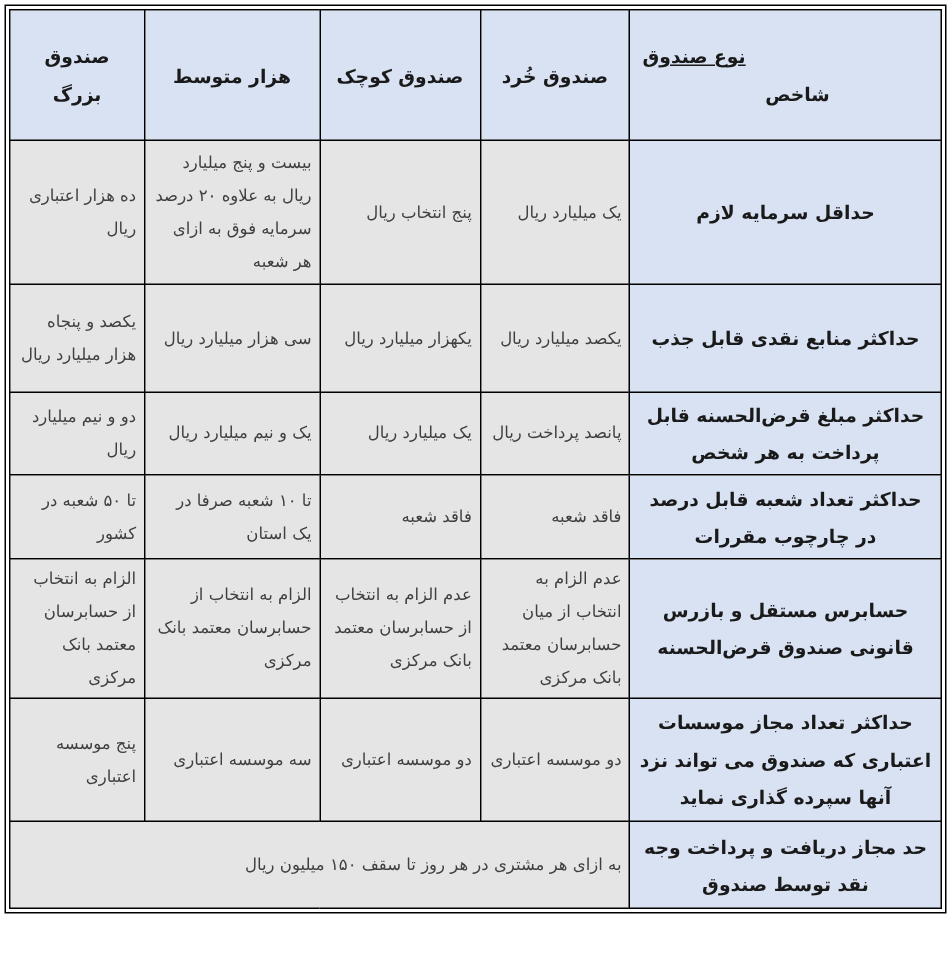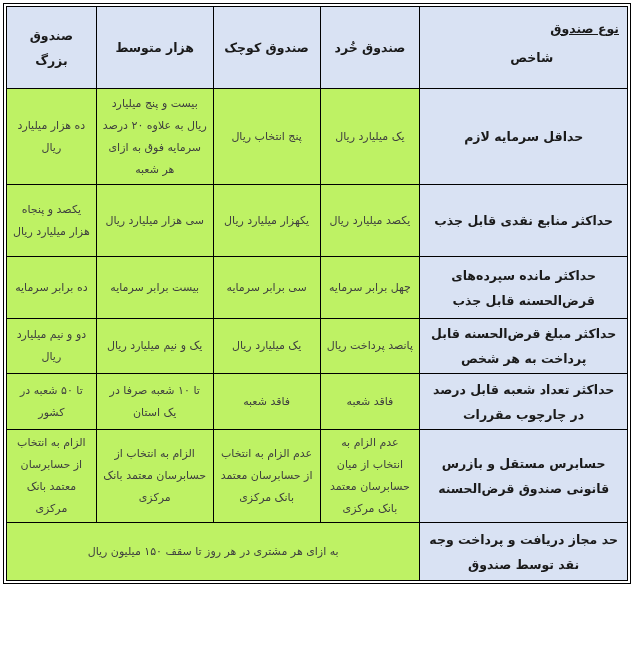--- a/index.html
+++ b/index.html
@@ -30,37 +30,38 @@
     overflow: hidden;
   }
   th.colhead, td.rowhead, th.corner {
     background: #d9e2f3;
     font-weight: bold;
     color: #1a1a1a;
     font-size: 12.5px;
     line-height: 2;
   }
   td.val {
-    background: #bef264;
+    background: #e5e5e5;
     color: #3f3f3f;
     font-size: 11px;
     font-weight: normal;
     line-height: 2;
+    text-align: right;
   }
   th.corner {
     padding: 4px 8px;
   }
   .corner-inner {
     display: flex;
     flex-direction: column;
     justify-content: space-between;
     height: 100%;
     min-height: 72px;
   }
-  .corner-top { text-align: right; margin-top: 4px; text-decoration: underline; }
+  .corner-top { text-align: left; margin-top: 14px; text-decoration: underline; }
   .corner-bottom { text-align: center; margin-bottom: 14px; transform: translateX(8px); }
   
   tr.hrow   { height: 82px; }
   tr.r0 { height: 96px; }
   tr.r1 { height: 72px; }
   tr.r2 { height: 62px; }
   tr.r3 { height: 52px; }
   tr.r4 { height: 56px; }
   tr.r5 { height: 76px; }
   tr.r6 { height: 82px; }
@@ -91,38 +92,31 @@
       <th class="colhead">صندوق کوچک</th>
       <th class="colhead">هزار متوسط</th>
       <th class="colhead">صندوق بزرگ</th>
     </tr>
 
     <tr class="r0">
       <td class="rowhead">حداقل سرمایه لازم</td>
       <td class="val">یک میلیارد ریال</td>
       <td class="val">پنج انتخاب ریال</td>
       <td class="val">بیست و پنج میلیارد ریال  به علاوه ۲۰ درصد سرمایه فوق به ازای هر شعبه</td>
-      <td class="val">ده هزار میلیارد ریال</td>
+      <td class="val">ده هزار اعتباری ریال</td>
     </tr>
 
     <tr class="r1">
       <td class="rowhead">حداکثر منابع نقدی قابل جذب</td>
       <td class="val">یکصد میلیارد ریال</td>
       <td class="val">یکهزار میلیارد ریال</td>
       <td class="val">سی هزار میلیارد ریال</td>
       <td class="val">یکصد و پنجاه هزار میلیارد ریال</td>
     </tr>
 
-    <tr class="r2">
-      <td class="rowhead">حداکثر مانده سپرده‌های قرض‌الحسنه قابل جذب</td>
-      <td class="val">چهل برابر سرمایه</td>
-      <td class="val">سی برابر سرمایه</td>
-      <td class="val">بیست برابر سرمایه</td>
-      <td class="val">ده برابر سرمایه</td>
-    </tr>
 
     <tr class="r3">
       <td class="rowhead">حداکثر مبلغ قرض‌الحسنه قابل پرداخت به هر شخص</td>
       <td class="val">پانصد پرداخت ریال</td>
       <td class="val">یک میلیارد ریال</td>
       <td class="val">یک و نیم میلیارد ریال</td>
       <td class="val">دو و نیم میلیارد ریال</td>
     </tr>
 
     <tr class="r4">
@@ -134,20 +128,27 @@
     </tr>
 
     <tr class="r5">
       <td class="rowhead">حسابرس مستقل و بازرس قانونی صندوق قرض‌الحسنه</td>
       <td class="val">عدم الزام به انتخاب از میان حسابرسان معتمد بانک مرکزی</td>
       <td class="val">عدم الزام به انتخاب از حسابرسان معتمد بانک مرکزی</td>
       <td class="val">الزام به انتخاب از حسابرسان معتمد بانک مرکزی</td>
       <td class="val">الزام به انتخاب از حسابرسان معتمد بانک مرکزی</td>
     </tr>
 
+    <tr class="r6">
+      <td class="rowhead">حداکثر تعداد مجاز موسسات اعتباری که صندوق می تواند نزد آنها سپرده گذاری نماید</td>
+      <td class="val">دو موسسه اعتباری</td>
+      <td class="val">دو موسسه اعتباری</td>
+      <td class="val">سه موسسه اعتباری</td>
+      <td class="val">پنج موسسه اعتباری</td>
+    </tr>
 
     <tr class="r7">
       <td class="rowhead">حد مجاز دریافت و پرداخت وجه نقد توسط صندوق</td>
       <td class="val" colspan="4">به ازای هر مشتری در هر روز تا سقف ۱۵۰ میلیون ریال</td>
     </tr>
 
   </tbody>
     </table>
 </div>
 

